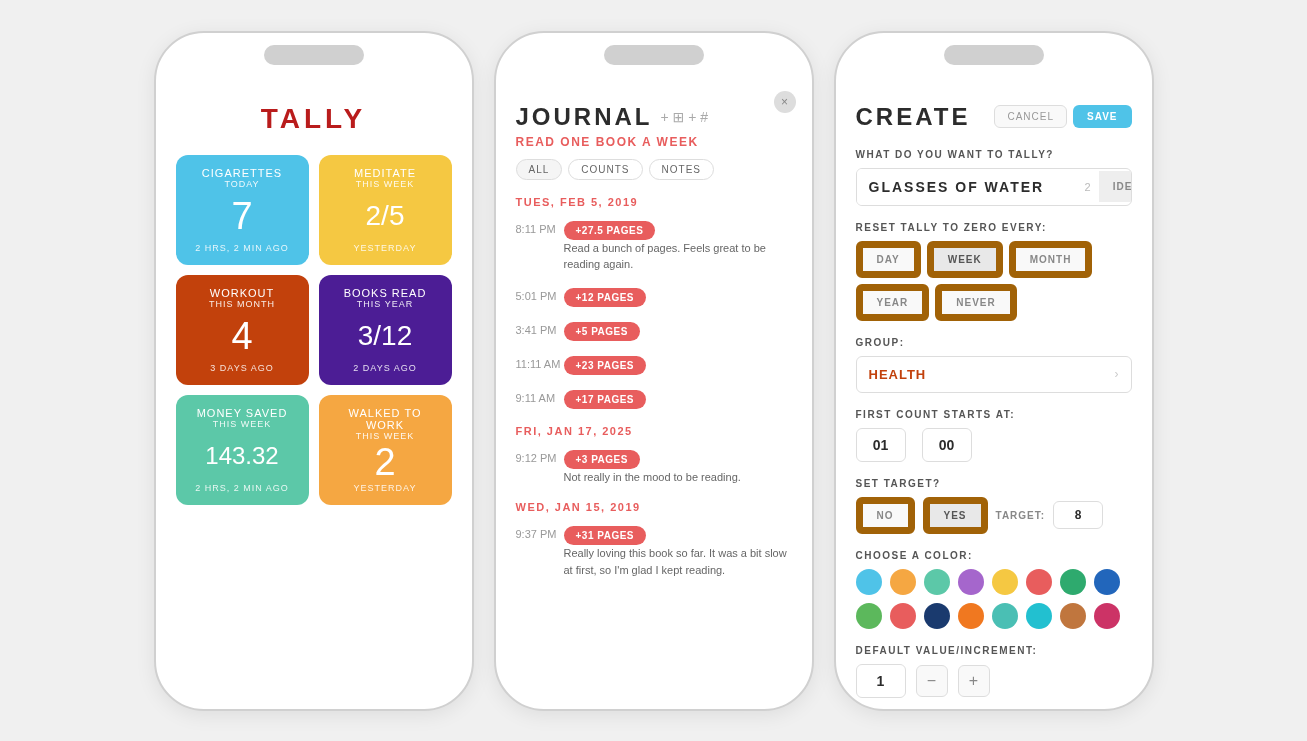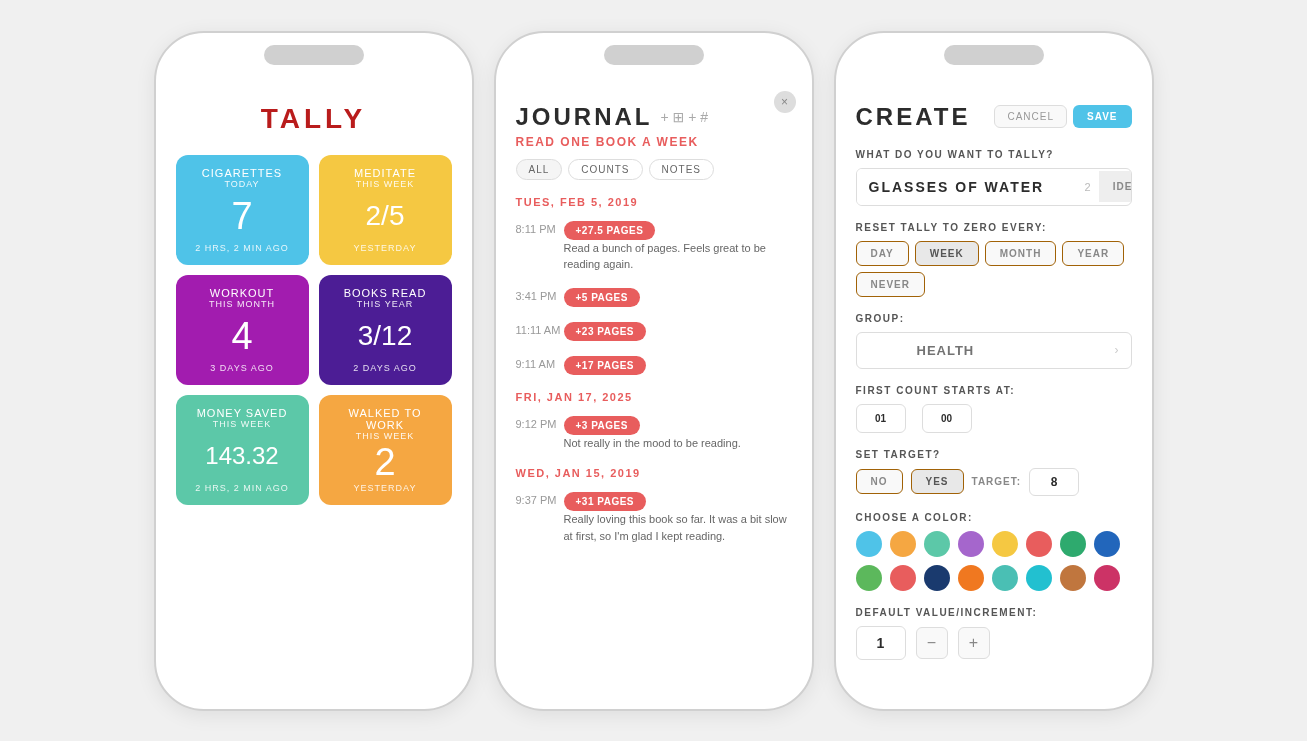--- a/index.html
+++ b/index.html
@@ -99,21 +99,21 @@
       font-size: 24px;
     }
     .tally-card .card-time {
       font-size: 9px;
       letter-spacing: 1px;
       text-transform: uppercase;
       opacity: 0.85;
     }
     .bg-blue { background: #4FC3E8; }
     .bg-yellow { background: #F5C842; }
-    .bg-red { background: #a21caf; }
+    .bg-red { background: #c2410c; }
     .bg-teal { background: #4c1d95; }
     .bg-green { background: #5CC8A8; }
     .bg-orange { background: #F5A742; }
 
     
     .journal-header {
       margin-bottom: 8px;
     }
     .journal-title-row {
       display: flex;
@@ -292,21 +292,21 @@
       cursor: pointer;
     }
     .option-group {
       display: flex;
       gap: 6px;
       margin-bottom: 16px;
       flex-wrap: wrap;
     }
     .option-btn {
       padding: 6px 14px;
-      border: 1px solid #a16207;
+      border: 7px solid #a16207;
       border-radius: 6px;
       font-size: 10px;
       font-weight: 600;
       letter-spacing: 1px;
       color: #888;
       background: #f9f9f9;
       cursor: pointer;
     }
     .option-btn.active {
       background: #e8e8e8;
@@ -317,39 +317,38 @@
       align-items: center;
       border: 1px solid #ddd;
       border-radius: 6px;
       padding: 10px 12px;
       margin-bottom: 16px;
       justify-content: space-between;
     }
     .group-value {
       font-size: 13px;
       font-weight: 600;
-      color: #737373;
-      letter-spacing: 1px;
-      margin-left: 48px;
+      color: #c2410c;
+      letter-spacing: 1px;
     }
     .group-chevron {
       color: #ccc;
       font-size: 12px;
     }
     .time-row {
       display: flex;
       gap: 8px;
       margin-bottom: 16px;
       align-items: center;
     }
     .time-box {
       border: 1px solid #ddd;
       border-radius: 6px;
       padding: 8px 16px;
-      font-size: 10px;
+      font-size: 14px;
       font-weight: 600;
       color: #2c2c2c;
       text-align: center;
       min-width: 50px;
     }
     .time-separator {
       font-size: 14px;
       color: #999;
     }
     .target-row {
@@ -504,20 +503,26 @@
       <div class="journal-date-header">TUES, FEB 5, 2019</div>
 
       <div class="journal-entry">
         <div class="entry-time">8:11 PM</div>
         <div class="entry-right">
           <div class="entry-badge">+27.5 PAGES</div>
           <div class="entry-note">Read a bunch of pages. Feels great to be reading again.</div>
         </div>
       </div>
 
+      <div class="journal-entry">
+        <div class="entry-time">5:01 PM</div>
+        <div class="entry-right">
+          <div class="entry-badge">+12 PAGES</div>
+        </div>
+      </div>
 
       <div class="journal-entry">
         <div class="entry-time">3:41 PM</div>
         <div class="entry-right">
           <div class="entry-badge">+5 PAGES</div>
         </div>
       </div>
 
       <div class="journal-entry">
         <div class="entry-time">11:11 AM</div>

